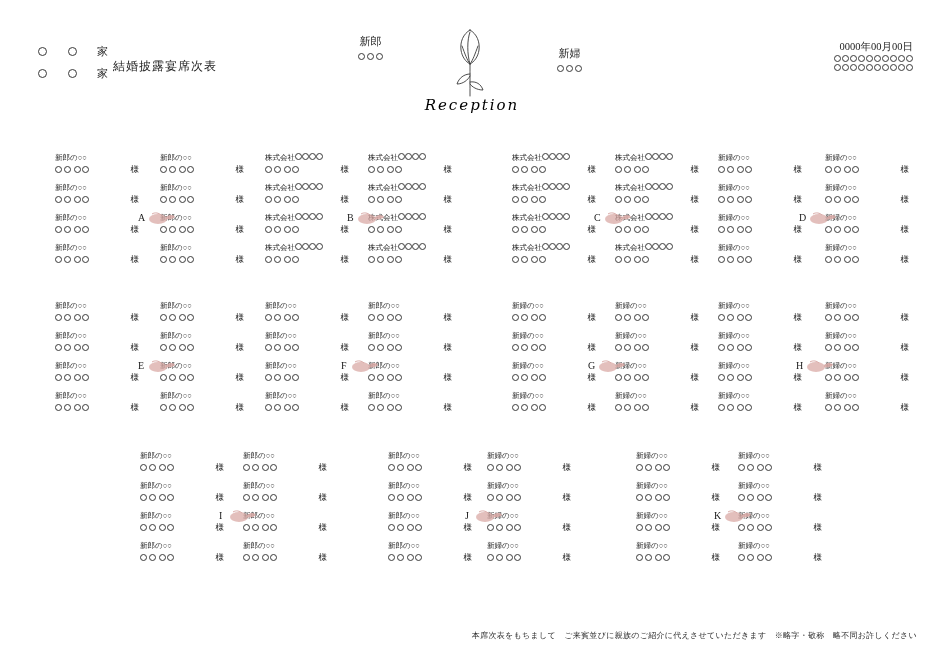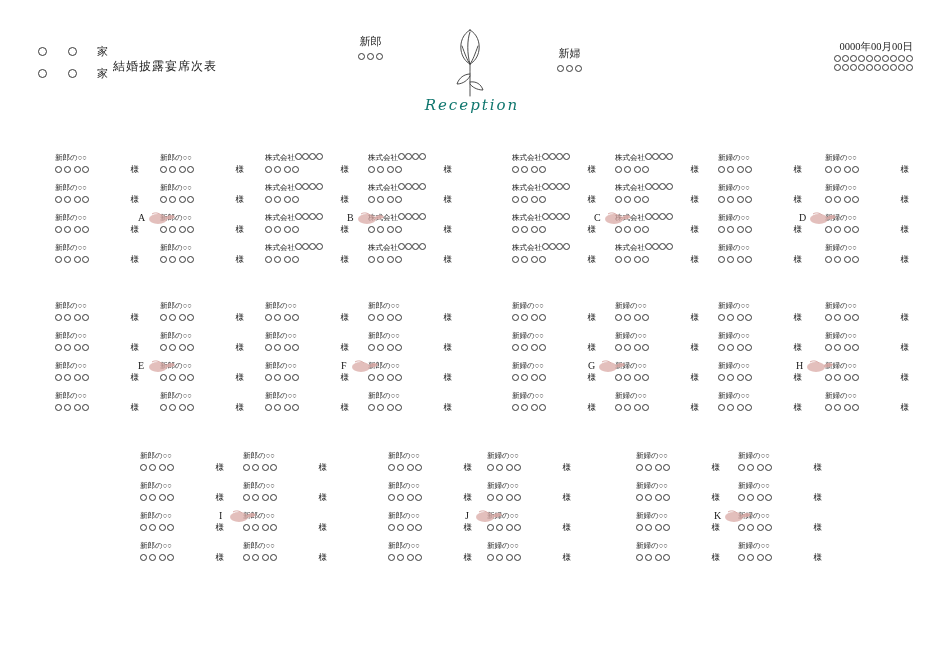--- a/index.html
+++ b/index.html
@@ -104,21 +104,21 @@
   .reception-script {
     position: absolute;
     left: 412px;
     top: 96px;
     width: 120px;
     text-align: center;
     font-family: "DejaVu Serif", serif;
     font-style: italic;
     font-size: 15px;
     letter-spacing: 2px;
-    color: #0f766e;
+    color: #000000;
   }
 
   
   .seat-area { position: absolute; left: 0; top: 130px; right: 0; bottom: 60px; }
 
   .seat {
     position: absolute;
     width: 86px;
     font-size: 8.5px;
     line-height: 11px;
@@ -1538,13 +1538,14 @@
         </div>
       </div>
       <div class="table-label" style="left: 714px; top: 380px;">K</div>
       <div class="table-mark" style="left: 722px; top: 378px;"><svg viewBox="0 0 30 16" width="30" height="16">
           <ellipse cx="12" cy="9" rx="9" ry="5" fill="#d9a9a6" opacity="0.75"></ellipse>
           <path d="M20 7 C24 4 28 5 29 7 C27 9 23 10 20 9 Z" fill="#d9a9a6" opacity="0.85"></path>
           <path d="M6 4 C9 2 13 3 15 5" stroke="#d9a9a6" stroke-width="1" fill="none"></path>
         </svg></div>
     </div>
 
+  <div class="footer">本席次表をもちまして　ご来賓並びに親族のご紹介に代えさせていただきます　※略字・敬称　略不同お許しください</div>
 </div>
 
 </body></html>

